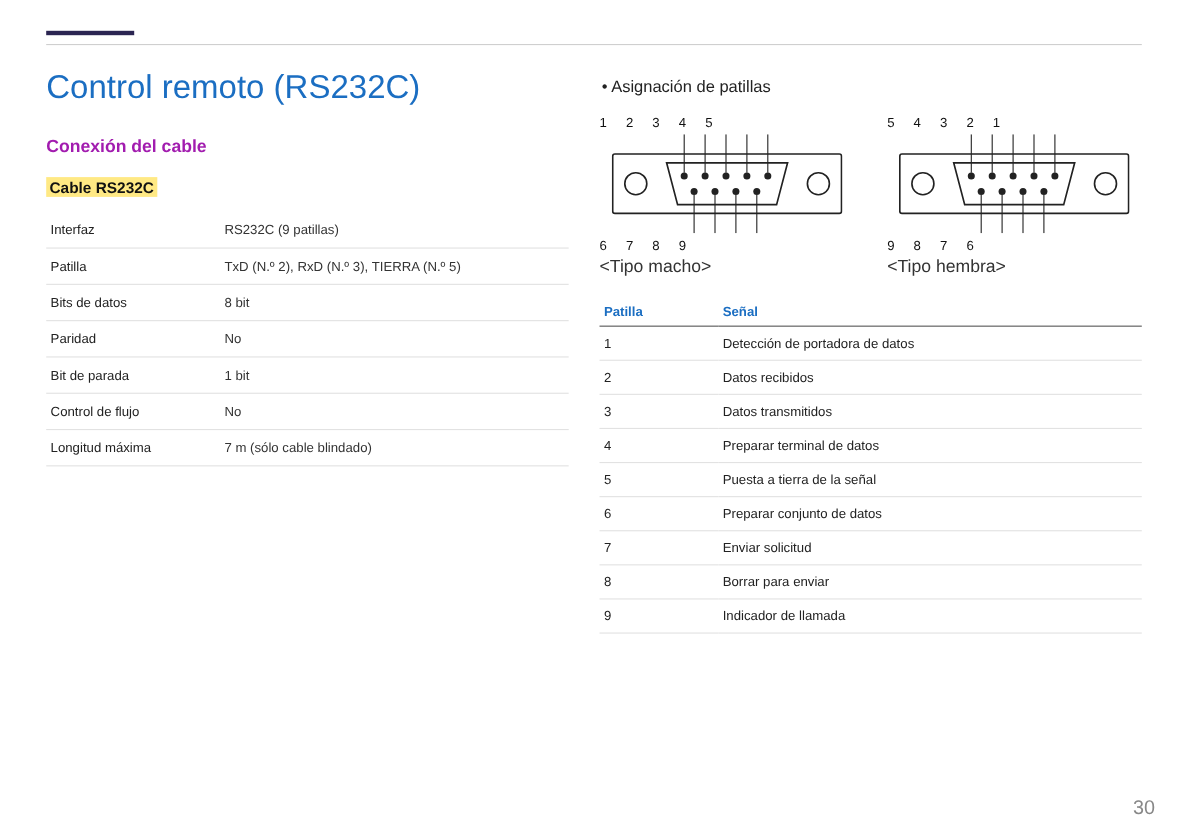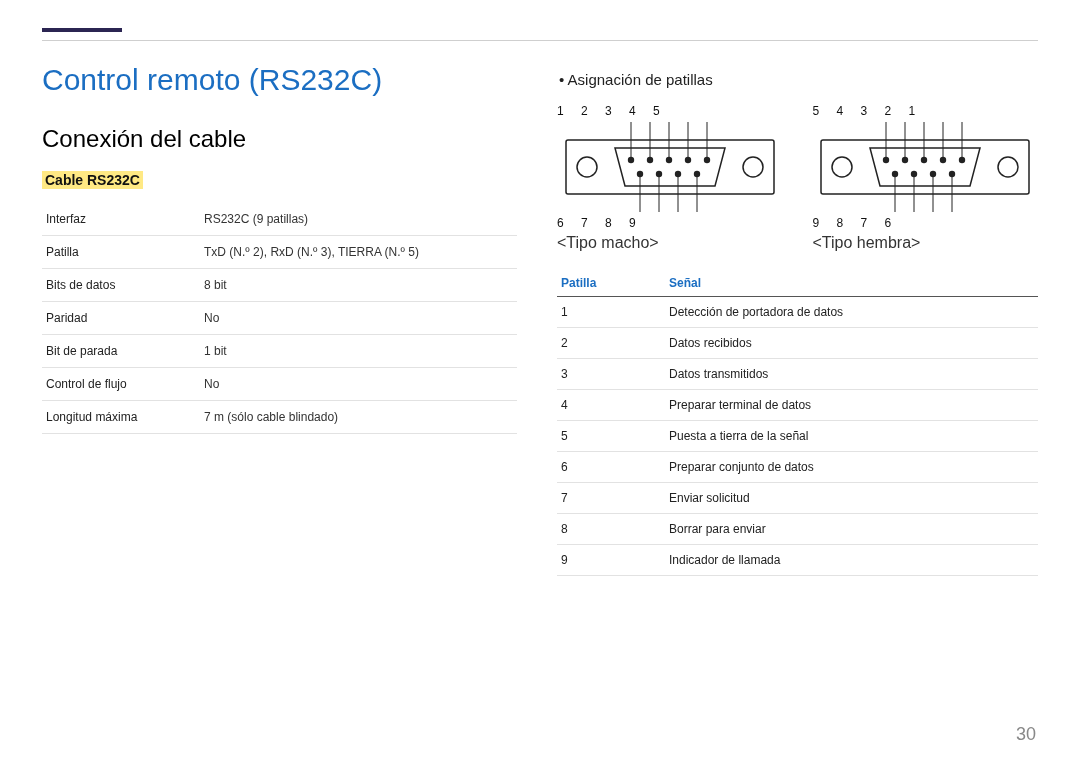--- a/index.html
+++ b/index.html
@@ -23,38 +23,38 @@
     background: #2b2552;
     margin-bottom: 8px;
   }
   .top-rule {
     border: none;
     border-top: 1px solid #cfcfcf;
     margin: 0 0 22px 0;
   }
   .columns {
     display: flex;
-    gap: 40px;
+    gap: 28px;
   }
   .col-left {
     flex: 0 0 475px;
   }
   .col-right {
     flex: 1;
   }
   h1.page-title {
     color: #1B6EC2;
     font-weight: 400;
     font-size: 30px;
     margin: 0 0 28px 0;
   }
   h2.section-h {
-    font-size: 24px;
-    font-weight: 400;
-    color: #000000;
+    font-size: 16px;
+    font-weight: 700;
+    color: #a21caf;
     margin: 0 0 18px 0;
   }
   h3.sub-h {
     font-size: 14px;
     font-weight: 700;
     color: #111;
     margin: 0 0 14px 0;
     display: inline-block;
     background: #FFE984;
     padding: 1px 3px;
@@ -127,21 +127,21 @@
     padding: 8px 4px;
     border-bottom: 1px solid #e2e2e2;
   }
   table.signal td.p {
     width: 100px;
   }
 
   .page-num {
     position: absolute;
     bottom: 18px;
-    right: 44px;
+    right: 30px;
     font-size: 18px;
     color: #888;
   }
 </style>
 </head>
 <body>
 
 <div class="page">
   <div class="top-accent"></div>
   <hr class="top-rule">

